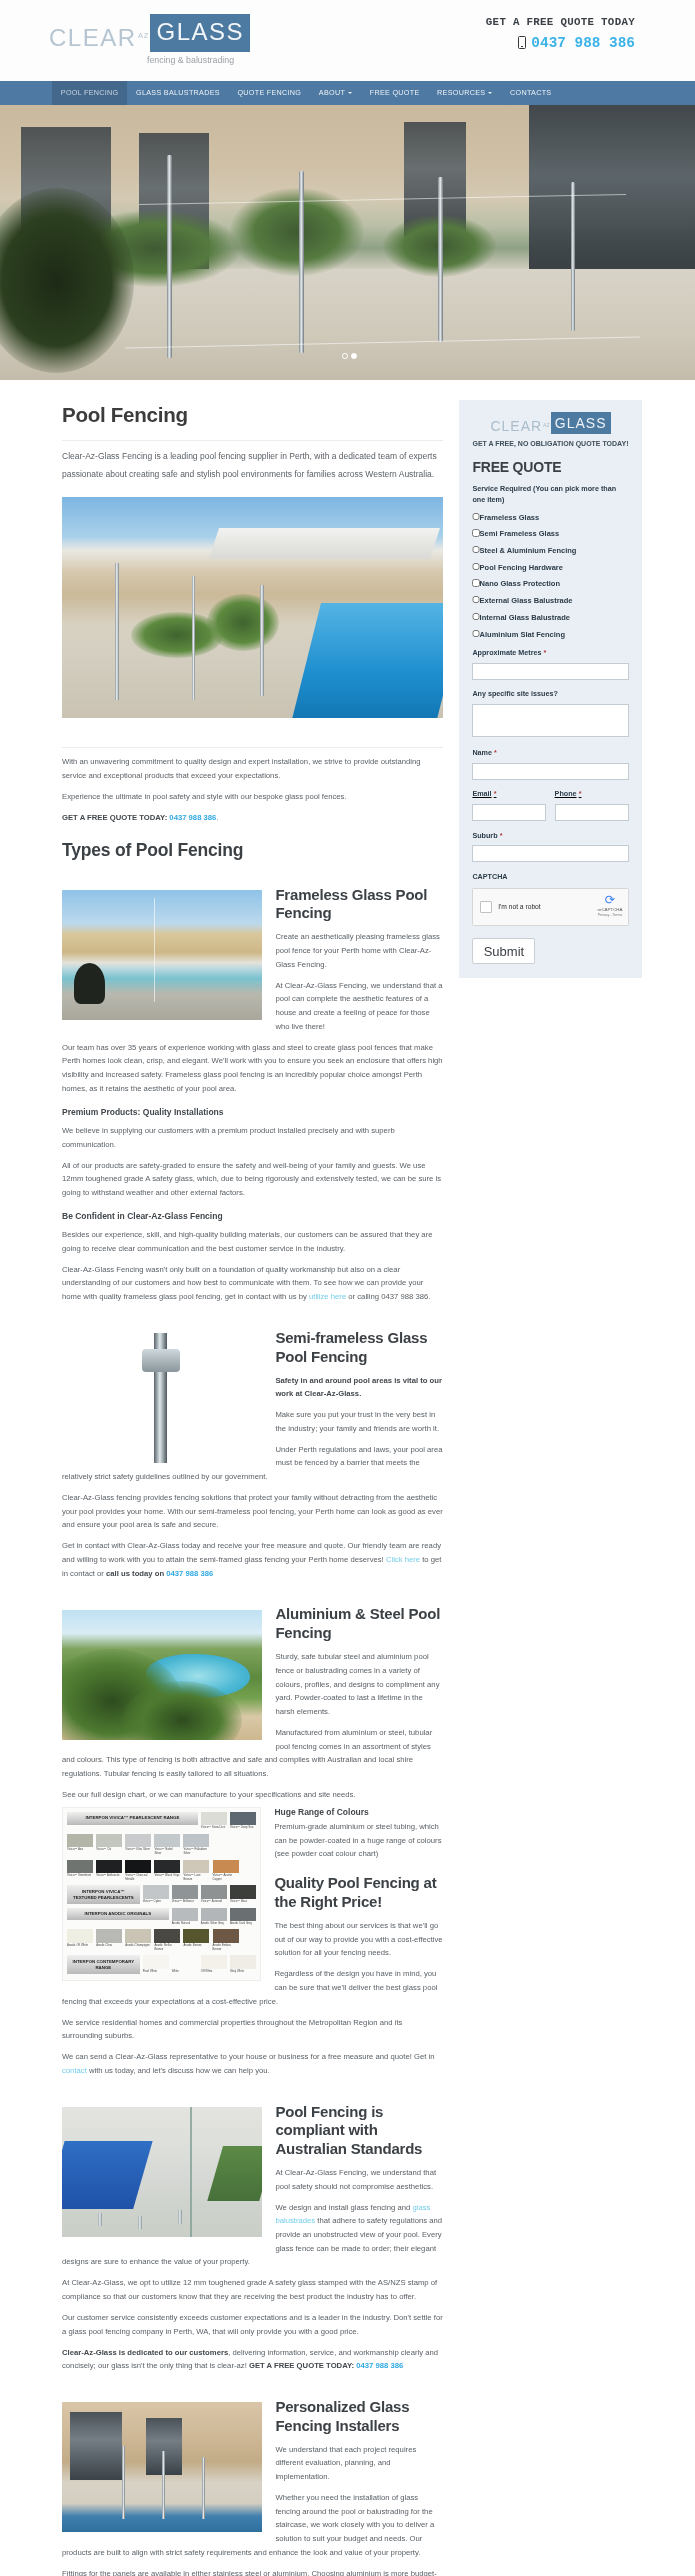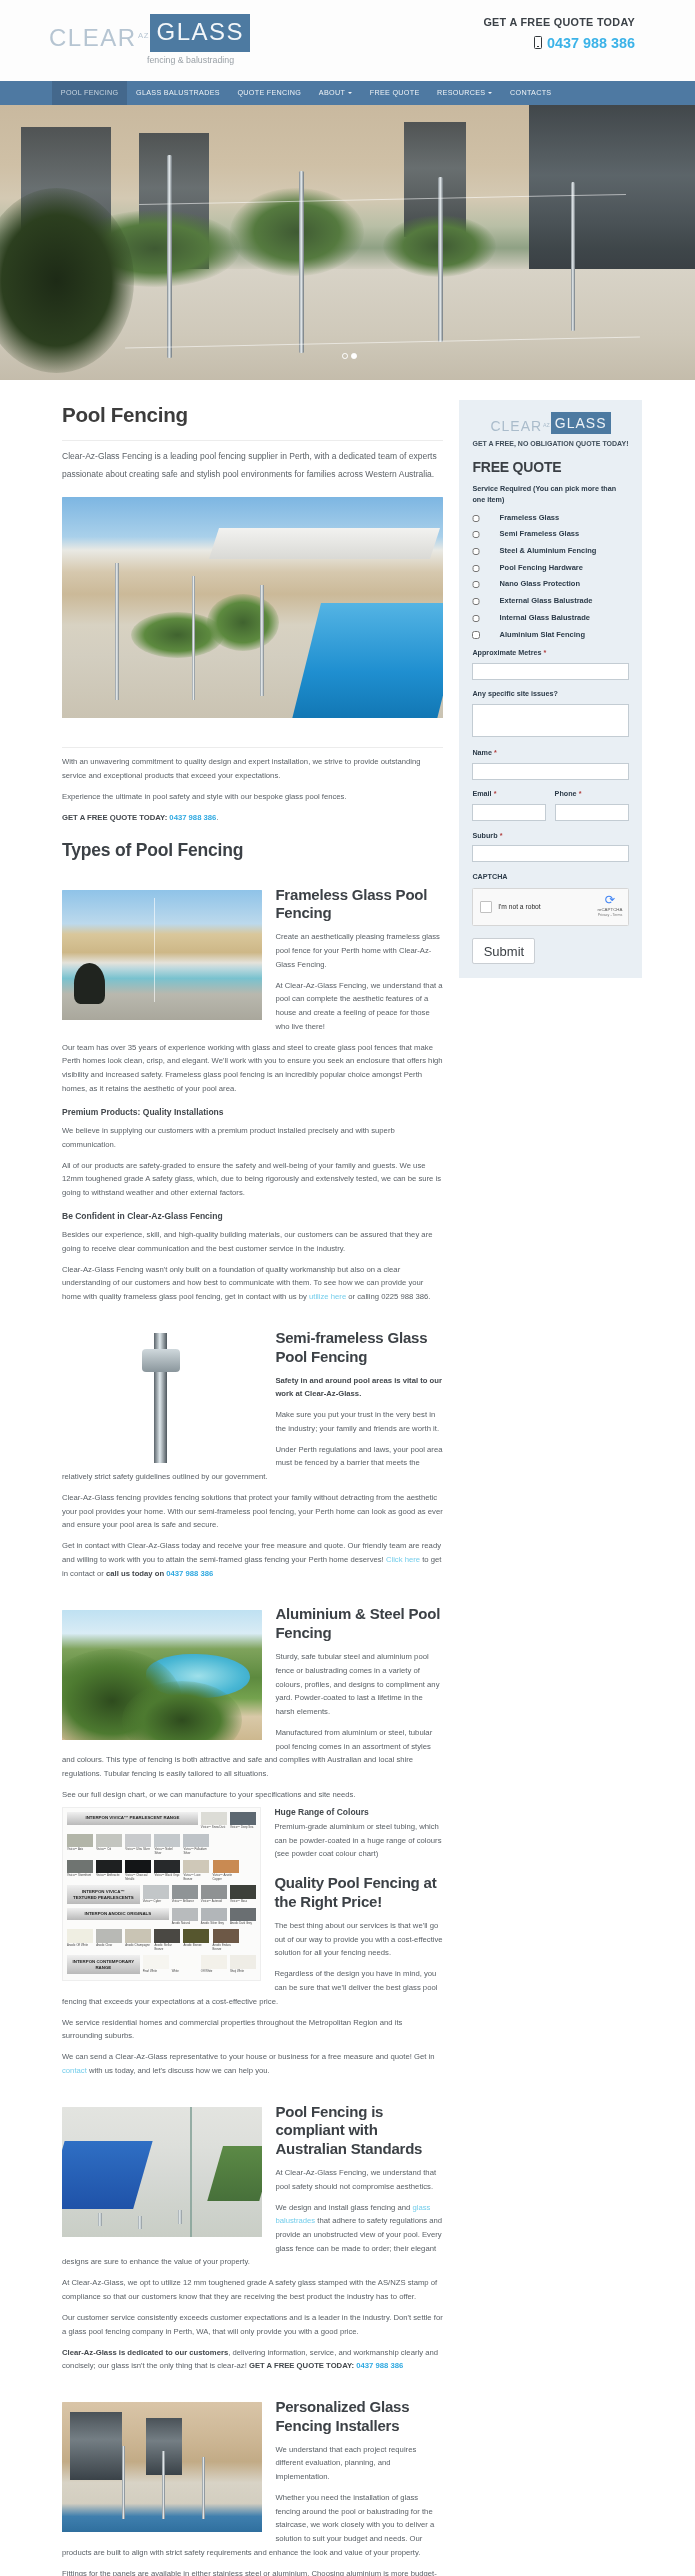--- a/index.html
+++ b/index.html
@@ -7,21 +7,21 @@
   body { height:2944px; position:relative; background:#fff; font-family:"Liberation Sans", sans-serif; }
 
   
   .header { position:absolute; top:0; left:0; width:696px; height:81px; background:#fdfdfd; }
   .logo { position:absolute; left:49px; top:14.4px; }
   .logo-row { display:flex; align-items:flex-end; }
   .logo-clear { font-size:24px; color:#b6c5d2; letter-spacing:1.5px; font-weight:300; }
   .logo-az { font-size:7.7px; color:#b6c5d2; margin:0 1.5px 11.3px 1.5px; letter-spacing:0.5px; }
   .logo-glass { font-size:24px; color:#f2f6f9; background:#4d7aa1; padding:4.1px 6.2px 5.2px 6.2px; letter-spacing:1.5px; font-weight:300; }
   .logo-tag { color:#9aa1a7; font-size:8.8px; margin:3.1px 0 0 98px; font-weight:300; }
-  .hdr-right { position:absolute; right:61px; top:15.5px; text-align:right; }
+  .hdr-right { position:absolute; right:61px; top:15.5px; text-align:right;font-family:Liberation Mono, monospace; }
   .hdr-quote { font-size:10.8px; font-weight:700; color:#3b4147; letter-spacing:0.3px; }
   .hdr-phone-row { margin-top:7.2px; display:flex; justify-content:flex-end; align-items:center; gap:5.2px; }
   .phone-icon { width:8.2px; height:13.4px; border:1px solid #33383c; border-radius:1.5px; position:relative; }
   .phone-icon::after { content:""; position:absolute; bottom:1px; left:2.1px; width:2.1px; height:1px; background:#33383c; }
   .hdr-phone { font-size:14.4px; color:#3cb3e8; font-weight:700; }
 
   
   .nav { position:absolute; top:81px; left:0; width:696px; height:24px; background:#4e79a2; }
   .nav ul { list-style:none; margin-left:52px; height:24px; display:flex; }
   .nav li { height:24px; line-height:24px; padding:0 8.8px; color:#eef3f7; font-size:7.2px; letter-spacing:0.3px; cursor:pointer; white-space:nowrap; }
@@ -95,27 +95,27 @@
   .sb-logo { text-align:center; }
   .sb-logo-row { display:inline-flex; align-items:flex-end; }
   .sb-clear { font-size:14px; color:#aabccb; letter-spacing:1px; font-weight:300; }
   .sb-az { font-size:5.2px; color:#aabccb; margin:0 1px 6.2px 1px; }
   .sb-glass { font-size:14px; color:#eef3f7; background:#4d7aa1; padding:2.6px 4.1px 3.1px 4.1px; letter-spacing:1px; font-weight:300; }
   .sb-tag { text-align:center; font-size:7px; font-weight:700; color:#3f4d59; margin-top:6.2px; }
   .sb-title { font-size:14px; color:#3a3f44; font-weight:700; margin-top:11.3px; letter-spacing:-0.2px; }
   .f-label { font-size:7.2px; font-weight:700; color:#2c3b49; margin-top:9.3px; line-height:1.5; }
   .req { color:#b03a3a; margin-left:2.1px; }
   .cb-list { margin-top:7.2px; }
-  .cb-row { display:flex; align-items:flex-end; gap:20px; margin-bottom:7.7px; }
+  .cb-row { display:flex; align-items:flex-start; gap:0; margin-bottom:7.7px; }
   .cb-row input { width:7.7px; height:7.7px; accent-color:#fff; background:#fff; border:0.5px solid #b8c2cb; appearance:none; cursor:pointer; }
   .cb-row label { font-size:7.5px; font-weight:700; color:#2c3b49; cursor:pointer; }
   .f-input { width:100%; height:17px; background:#fff; border:0.5px solid #c3ccd3; margin-top:4.1px; padding:0 4.1px; font-size:7.2px; color:#333; }
   .f-area { width:100%; height:33px; background:#fff; border:0.5px solid #c3ccd3; margin-top:4.1px; resize:none; padding:3.1px 4.1px; font-size:7.2px; }
   .two-col { display:flex; gap:8.2px; }
-  .two-col > div { flex:1; }
+  .two-col > div { flex:1;text-decoration:underline; }
   .captcha { margin-top:5.2px; width:100%; height:38px; background:#f9f9f9; border:0.5px solid #d6d6d6; border-radius:1.5px; display:flex; align-items:center; padding:0 6.2px; position:relative; }
   .captcha .box { width:12.4px; height:12.4px; background:#fff; border:1px solid #c1c1c1; border-radius:1px; cursor:pointer; }
   .captcha .txt { font-size:6.7px; color:#282828; margin-left:6.2px; }
   .recap { position:absolute; right:5.2px; top:5.2px; text-align:center; }
   .recap .swirl { font-size:12.4px; color:#4285f4; line-height:1; }
   .recap .nm { font-size:4.4px; color:#5a5a5a; margin-top:1px; }
   .recap .pt { font-size:3.6px; color:#7a7a7a; margin-top:0.5px; }
   .submit { margin-top:12.4px; background:#fff; border:0.5px solid #c9ced3; border-radius:2.1px; padding:4.6px 10.3px; font-size:13px; color:#3a3f44; cursor:pointer; }
 </style>
 </head>
@@ -205,21 +205,21 @@
       <h3 class="card">Frameless Glass Pool Fencing</h3>
       <p class="body">Create an aesthetically pleasing frameless glass pool fence for your Perth home with Clear-Az-Glass Fencing.</p>
       <p class="body">At Clear-Az-Glass Fencing, we understand that a pool can complete the aesthetic features of a house and create a feeling of peace for those who live there!</p>
       <p class="body">Our team has over 35 years of experience working with glass and steel to create glass pool fences that make Perth homes look clean, crisp, and elegant. We'll work with you to ensure you seek an enclosure that offers high visibility and increased safety. Frameless glass pool fencing is an incredibly popular choice amongst Perth homes, as it retains the aesthetic of your pool area.</p>
       <div class="clr"></div>
       <h4 class="sub">Premium Products: Quality Installations</h4>
       <p class="body">We believe in supplying our customers with a premium product installed precisely and with superb communication.</p>
       <p class="body">All of our products are safety-graded to ensure the safety and well-being of your family and guests. We use 12mm toughened grade A safety glass, which, due to being rigorously and extensively tested, we can be sure is going to withstand weather and other external factors.</p>
       <h4 class="sub">Be Confident in Clear-Az-Glass Fencing</h4>
       <p class="body">Besides our experience, skill, and high-quality building materials, our customers can be assured that they are going to receive clear communication and the best customer service in the industry.</p>
-      <p class="body"><span>Clear-Az-Glass Fencing wasn't only built on a foundation of quality workmanship but also on a clear understanding of our customers and how best to communicate with them. To see how we can provide your home with quality frameless glass pool fencing, get in contact with us by </span><a class="lnk" href="#">utilize here</a><span> or calling 0225 988 386.</span></p>
+      <p class="body"><span>Clear-Az-Glass Fencing wasn't only built on a foundation of quality workmanship but also on a clear understanding of our customers and how best to communicate with them. To see how we can provide your home with quality frameless glass pool fencing, get in contact with us by </span><a class="lnk" href="#">utilize here</a><span> or calling 0437 988 386.</span></p>
     </div>
 
     <div class="section">
       <div class="ph-sec ph-img ph-semi">
         <div class="post"></div>
         <div class="clamp"></div>
       </div>
       <h3 class="card">Semi-frameless Glass Pool Fencing</h3>
       <p class="body"><strong class="dk">Safety in and around pool areas is vital to our work at Clear-Az-Glass.</strong></p>
       <p class="body">Make sure you put your trust in the very best in the industry; your family and friends are worth it.</p>

